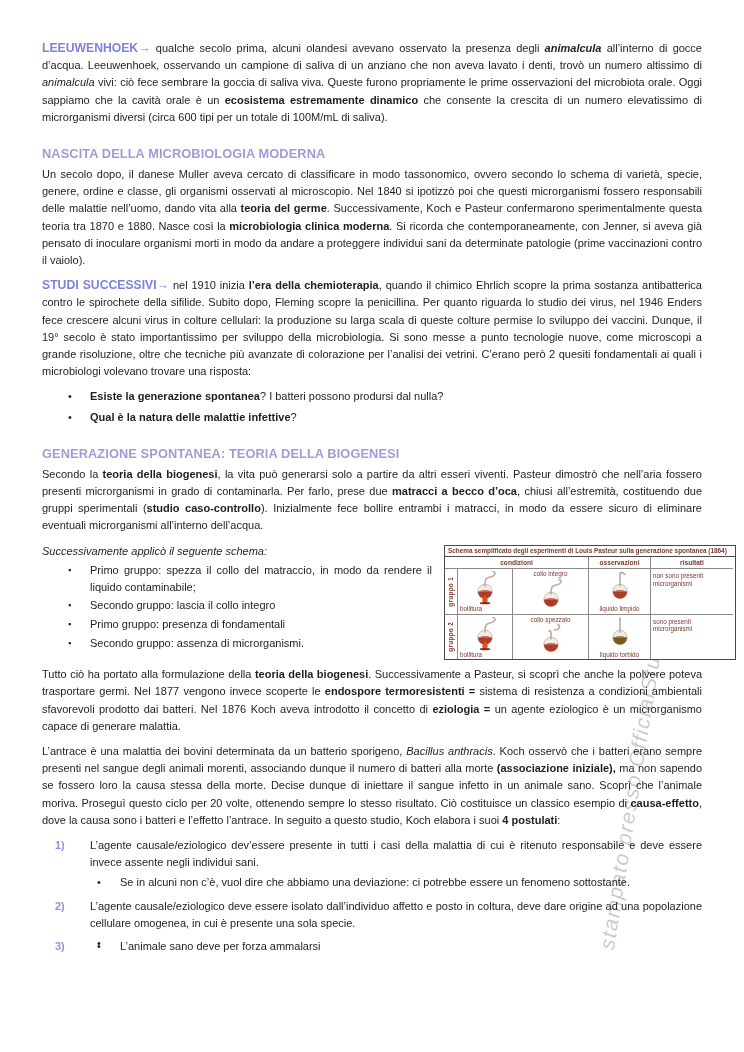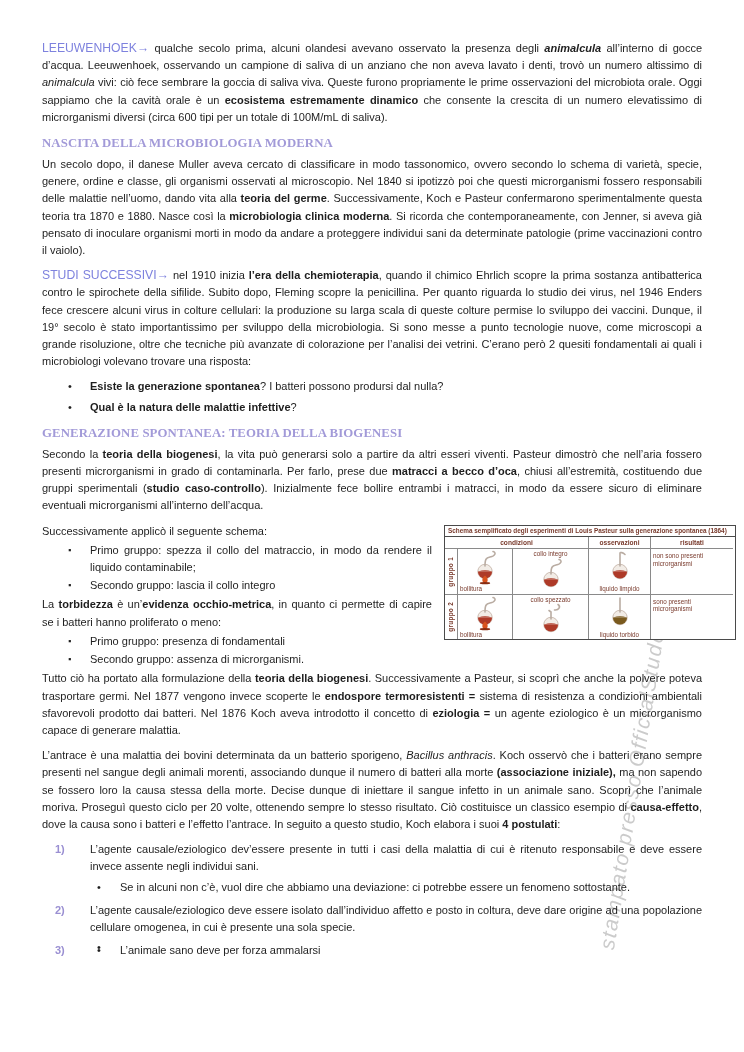--- a/index.html
+++ b/index.html
@@ -14,41 +14,41 @@
   }
   html,body{margin:0;padding:0;background:#fff;}
   .page{
     position:relative;width:744px;height:1052px;margin:0 auto;background:#fff;
     overflow:hidden;font-family:"Liberation Sans","DejaVu Sans",sans-serif;
     color:var(--body);font-size:11px;line-height:17.2px;
   }
   .content{position:relative;z-index:1;padding:40px 42px 0 42px;}
   .content p{margin:0 0 8px 0;text-align:justify;}
   h2.sec-h{
-    margin:10px 0 5px 0;font-size:12.8px;line-height:15px;font-weight:bold;
-    color:var(--sech);letter-spacing:.1px;font-family:Liberation Serif, serif;
+    margin:20px 0 5px 0;font-size:12.8px;line-height:15px;font-weight:bold;
+    color:var(--sech);letter-spacing:.1px;
   }
-  .runin{color:var(--runin);font-weight:normal;font-size:12.2px;}
+  .runin{color:var(--runin);font-weight:bold;font-size:12.2px;}
   .runin-arrow{color:var(--runin);font-size:12.2px;}
   .b{font-weight:bold;}
   .i{font-style:italic;}
   ul.blist{list-style:none;margin:0 0 6px 0;padding:0;}
   ul.blist li{position:relative;padding-left:48px;margin:0 0 3px 0;text-align:justify;}
   ul.blist li .bul{position:absolute;left:26px;top:0;}
   ul.blist.square .bul{font-size:9px;}
   ol.klist{list-style:none;margin:0;padding:0;}
   ol.klist > li{position:relative;padding-left:48px;margin:0 0 6px 0;text-align:justify;}
   ol.klist .knum{position:absolute;left:13px;top:0;color:var(--knum);font-weight:bold;}
   ul.sub{list-style:none;margin:3px 0 0 0;padding:0;}
   ul.sub li{position:relative;padding-left:30px;margin:0 0 3px 0;text-align:justify;}
   ul.sub li .bul{position:absolute;left:7px;top:0;}
   
   .pasteur{overflow:visible;}
   .pasteur:after{content:"";display:block;clear:both;}
-  .pasteur p{margin:0 0 2px 0;}
+  .pasteur p{margin:0 0 2px 0;font-style:italic;}
   .pasteur ul.blist{margin-bottom:2px;}
   .pasteur ul.blist li{margin-bottom:1px;}
   figure.fig{
     float:right;width:290px;margin:2px -34px 6px 12px;padding:0;
     border:1px solid #4a4a4a;background:#fff;color:var(--figtx);
   }
   .fig-title{font-size:6.4px;line-height:8.5px;font-weight:bold;padding:1px 3px;border-bottom:1px solid #4a4a4a;text-align:left;}
   .fgrid{display:grid;grid-template-columns:13px 55px 76px 62px 82px;}
   .fc{border-right:1px solid #8a8a8a;border-bottom:1px solid #8a8a8a;box-sizing:border-box;}
   .fc.noR{border-right:none;}
@@ -162,21 +162,20 @@
               <span class="labc">liquido torbido</span>
             </div>
             <div class="fc fcell fres noR noB">sono presenti microrganismi</div>
           </div>
         </figure>
         <p><span>Successivamente applicò il seguente schema:</span></p>
         <ul class="blist square">
           <li><span class="bul">▪</span><span>Primo gruppo: spezza il collo del matraccio, in modo da rendere il liquido contaminabile;</span></li>
           <li><span class="bul">▪</span><span>Secondo gruppo: lascia il collo integro</span></li>
         </ul>
-        <p><span>La </span><span class="b">torbidezza</span><span> è un’</span><span class="b">evidenza occhio-metrica</span><span>, in quanto ci permette di capire se i batteri hanno proliferato o meno:</span></p>
         <ul class="blist square">
           <li><span class="bul">▪</span><span>Primo gruppo: presenza di fondamentali</span></li>
           <li><span class="bul">▪</span><span>Secondo gruppo: assenza di microrganismi.</span></li>
         </ul>
       </div>
       <p><span>Tutto ciò ha portato alla formulazione della </span><span class="b">teoria della biogenesi</span><span>. Successivamente a Pasteur, si scoprì che anche la polvere poteva trasportare germi. Nel 1877 vengono invece scoperte le </span><span class="b">endospore termoresistenti =</span><span> sistema di resistenza a condizioni ambientali sfavorevoli prodotto dai batteri. Nel 1876 Koch aveva introdotto il concetto di </span><span class="b">eziologia =</span><span> un agente eziologico è un microrganismo capace di generare malattia.</span></p>
       <p><span>L’antrace è una malattia dei bovini determinata da un batterio sporigeno, </span><span class="i">Bacillus anthracis</span><span>. Koch osservò che i batteri erano sempre presenti nel sangue degli animali morenti, associando dunque il numero di batteri alla morte </span><span class="b">(associazione iniziale),</span><span> ma non sapendo se fossero loro la causa stessa della morte. Decise dunque di iniettare il sangue infetto in un animale sano. Scoprì che l’animale moriva. Proseguì questo ciclo per 20 volte, ottenendo sempre lo stesso risultato. Ciò costituisce un classico esempio di </span><span class="b">causa-effetto</span><span>, dove la causa sono i batteri e l’effetto l’antrace. In seguito a questo studio, Koch elabora i suoi </span><span class="b">4 postulati</span><span>:</span></p>
       <ol class="klist">
         <li><span class="knum">1)</span><span>L’agente causale/eziologico dev’essere presente in tutti i casi della malattia di cui è ritenuto responsabile e deve essere invece assente negli individui sani.</span><ul class="sub">
             <li><span class="bul">•</span><span>Se in alcuni non c’è, vuol dire che abbiamo una deviazione: ci potrebbe essere un fenomeno sottostante.</span></li>

